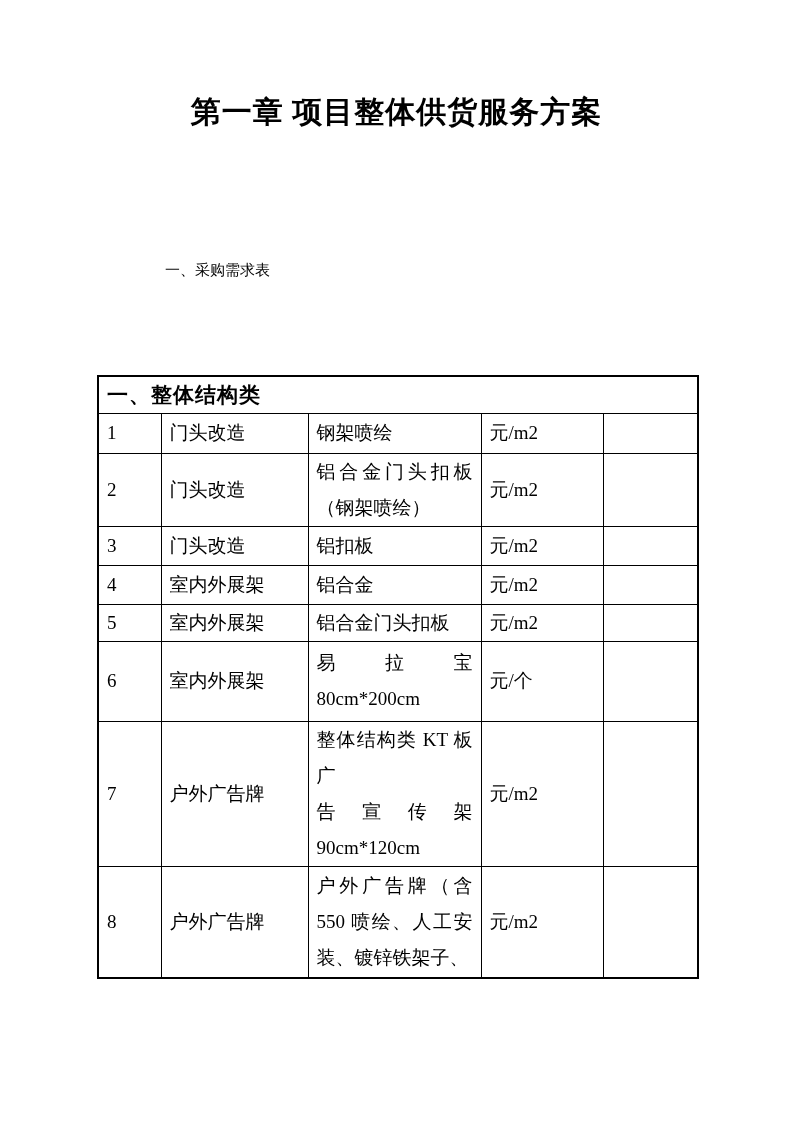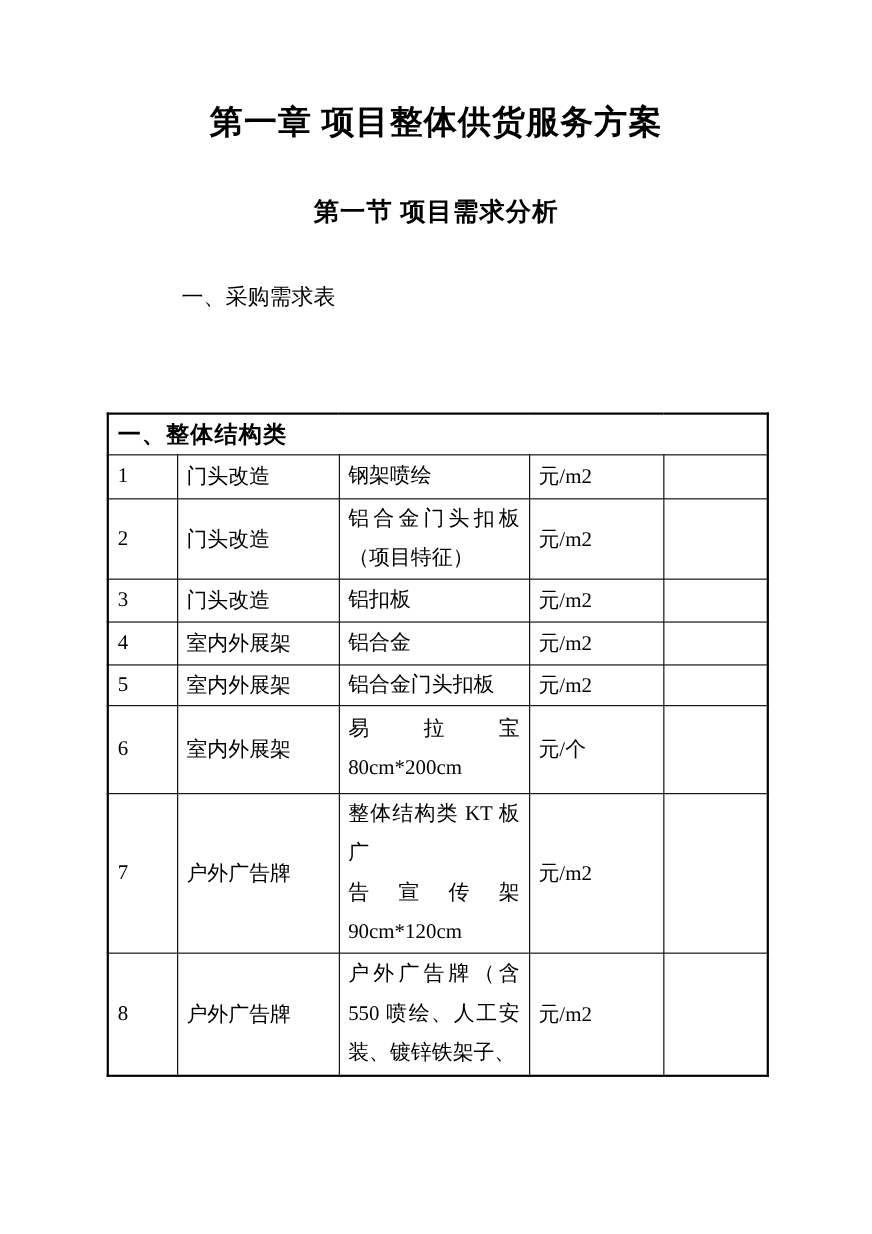--- a/index.html
+++ b/index.html
@@ -30,21 +30,21 @@
     text-align: center;
     font-size: 23px;
     font-weight: 700;
     line-height: 32px;
     letter-spacing: 1px;
   }
   .intro-text {
     position: absolute;
     top: 256px; left: 165px;
     margin: 0;
-    font-size: 20px;
+    font-size: 15px;
     line-height: 28px;
     text-align: center;
   }
   table.req-table {
     position: absolute;
     top: 375px; left: 97px;
     width: 600px;
     border-collapse: collapse;
     table-layout: fixed;
     border: 2px solid #000;
@@ -77,21 +77,20 @@
     line-height: 24px;
     margin-top: 44px;
   }
 </style>
 </head>
 <body>
 
 <div class="page">
 
   <h1 class="chapter-title">第一章 项目整体供货服务方案</h1>
-  <h2 class="section-title">第一节 项目需求分析</h2>
   <p class="intro-text">一、采购需求表</p>
 
   <table class="req-table">
     <colgroup>
       <col style="width:63px">
       <col style="width:147px">
       <col style="width:173px">
       <col style="width:122px">
       <col style="width:95px">
     </colgroup>
@@ -107,21 +106,21 @@
             <div class="cl">钢架喷绘</div>
           </td>
         <td>元/m2</td>
         <td></td>
       </tr>
       <tr style="height:72px">
         <td>2</td>
         <td>门头改造</td>
         <td>
             <div class="cl">铝合金门头扣板</div>
-            <div class="cl">（项目特征）</div>
+            <div class="cl">（钢架喷绘）</div>
           </td>
         <td>元/m2</td>
         <td></td>
       </tr>
       <tr style="height:39px">
         <td>3</td>
         <td>门头改造</td>
         <td>
             <div class="cl">铝扣板</div>
           </td>

